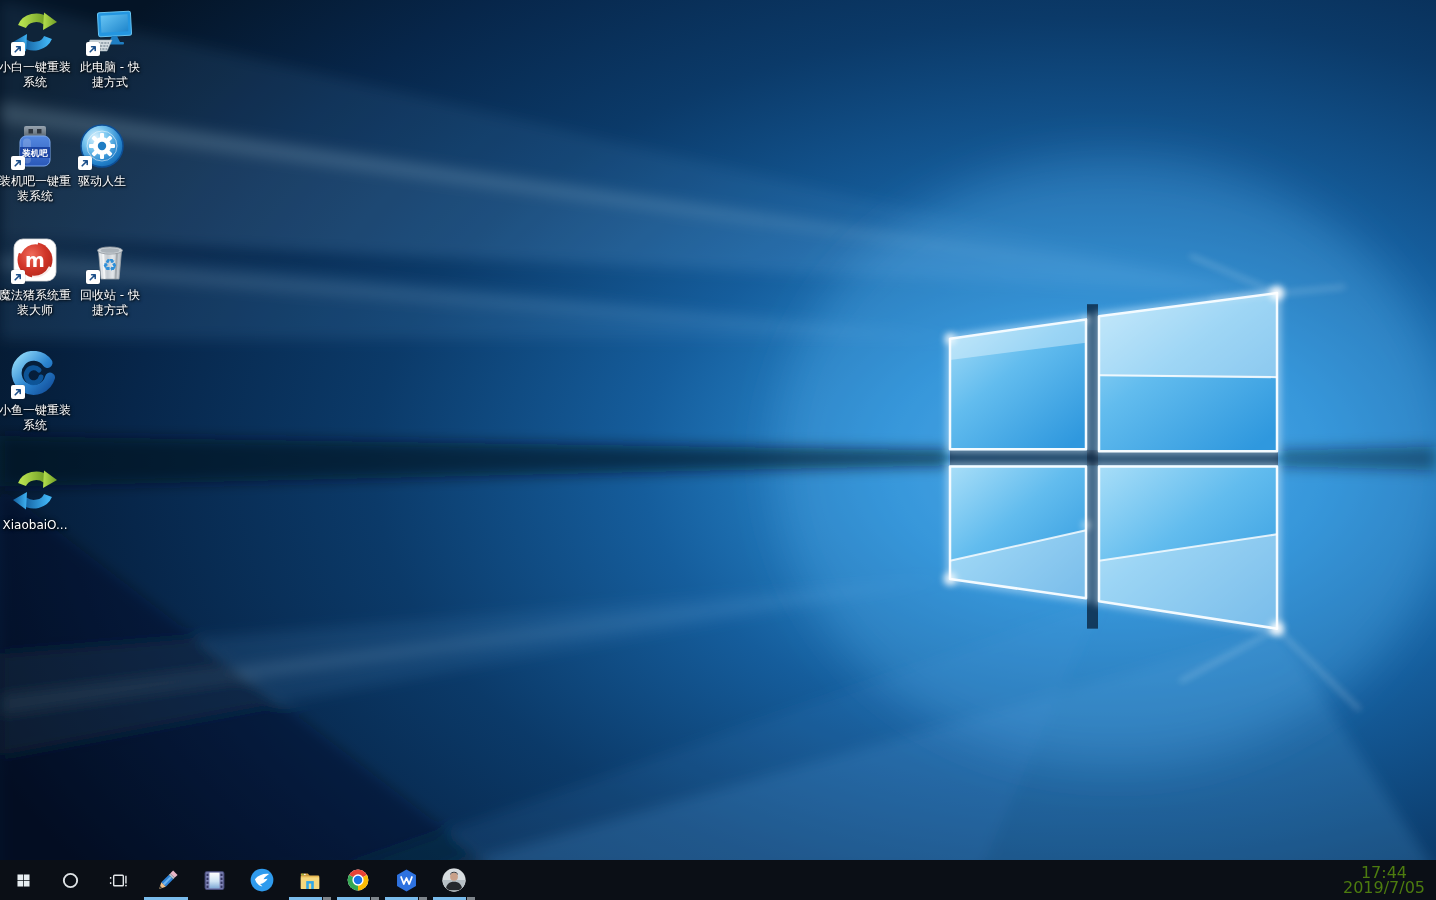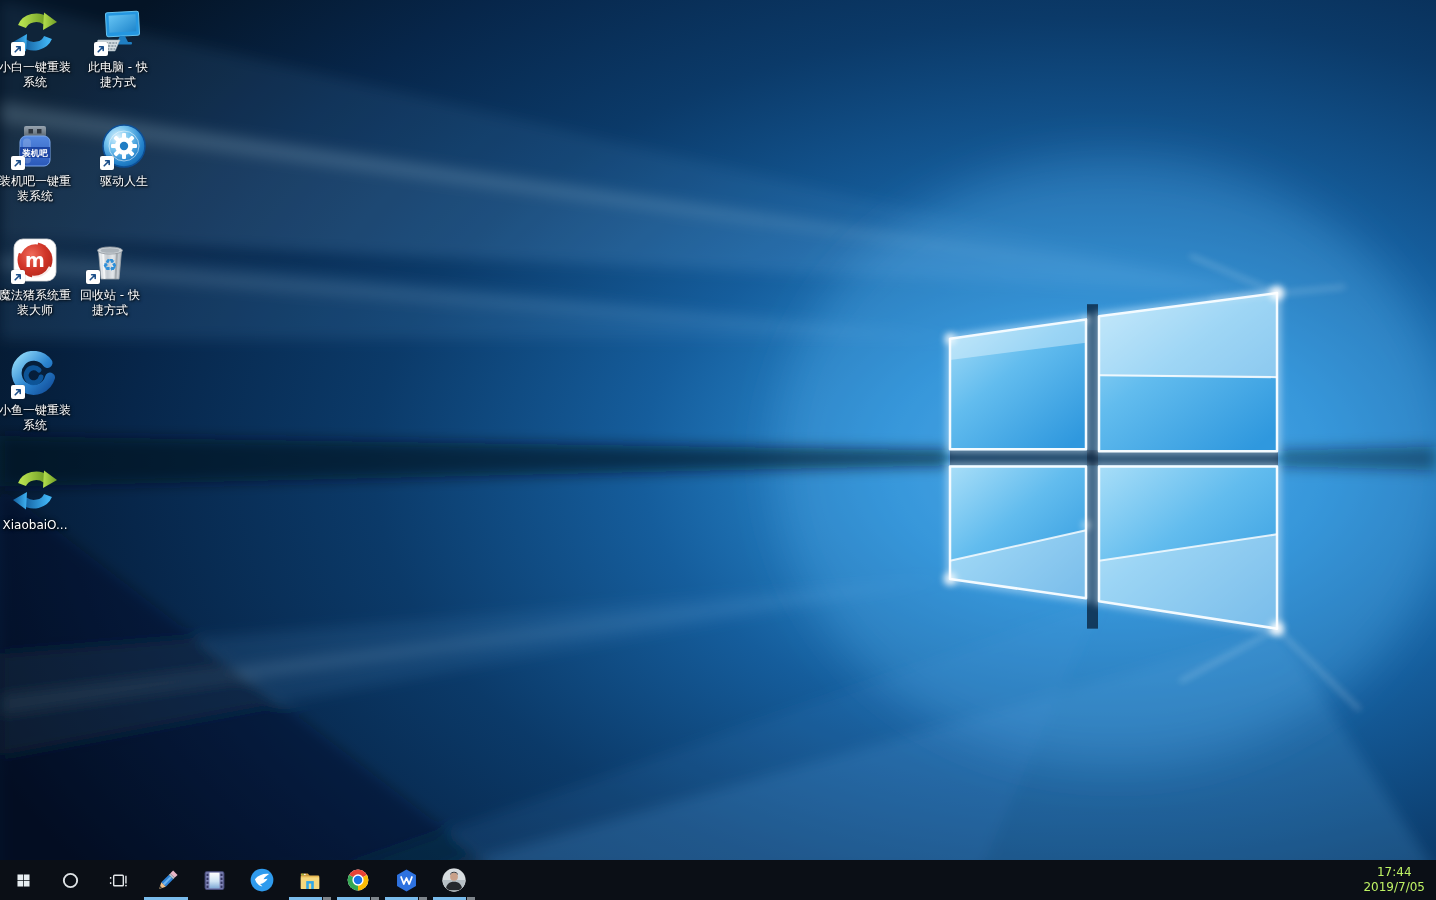--- a/index.html
+++ b/index.html
@@ -22,21 +22,21 @@
   
   #taskbar{position:absolute;left:0;bottom:0;width:1436px;height:40px;background:#0b0f16;
     display:flex;align-items:stretch;z-index:5;}
   .tb-btn{width:48px;height:40px;border:none;background:transparent;padding:0;margin:0;position:relative;
     display:flex;align-items:center;justify-content:center;}
   .ul-active{position:absolute;left:2px;right:2px;bottom:0;height:3px;background:#79bbec;}
   .ul-multi{position:absolute;left:3px;bottom:0;height:3px;display:flex;}
   .ul-multi .b{width:33px;background:#79bbec;}
   .ul-multi .g{width:8px;margin-left:1px;background:#7e858c;}
   #clock{margin-left:auto;padding:0 11px;display:flex;flex-direction:column;justify-content:center;
-    align-items:center;color:#bef264;font-size:12px;line-height:15px;text-align:center;}
+    align-items:center;color:#4d7c0f;font-size:16px;line-height:15px;text-align:center;}
 </style>
 </head>
 <body>
 
 <div id="screen">
 
   <svg width="0" height="0" style="position:absolute" aria-hidden="true">
     <defs>
       <radialGradient id="bgGlow" cx="0.77" cy="0.53" r="0.85">
         <stop offset="0" stop-color="#4aa9e8"></stop>
@@ -191,21 +191,21 @@
         <span class="shortcut-arrow">
           <svg width="12" height="12" viewBox="0 0 12 12">
               <path d="M3.2 8.8 L8.2 3.8 M8.2 3.8 H4.6 M8.2 3.8 V7.4" stroke="#1c4f8a" stroke-width="1.6" fill="none" stroke-linecap="round" stroke-linejoin="round"></path>
             </svg>
         </span>
       </div>
       <div class="icon-label">小白一键重装
 系统</div>
     </div>
 
-    <div class="cell" style="left:80px;top:8px">
+    <div class="cell" style="left:72px;top:8px">
       <div class="icon-art">
         <svg width="48" height="48" viewBox="0 0 48 48">
           <g transform="rotate(-3 28 16)">
             <rect x="12" y="4" width="33" height="24" rx="2" fill="#2496e0" stroke="#66c2f0" stroke-width="1"></rect>
             <rect x="15" y="7" width="27" height="17" fill="url(#scrGrad)"></rect>
           </g>
           <polygon points="26,28 31,28 34,34 23,34" fill="#1f7ec2"></polygon>
           <rect x="20" y="34" width="18" height="2.5" rx="1" fill="#1f7ec2"></rect>
           <polygon points="4,32 26,32 21,43 -1,43" fill="#d5dde2" stroke="#9fb0ba" stroke-width="0.6"></polygon>
           <path d="M5.5 35 H23" stroke="#98a6b0" stroke-width="1.8" stroke-dasharray="2.2 1"></path>
@@ -236,21 +236,21 @@
         <span class="shortcut-arrow">
           <svg width="12" height="12" viewBox="0 0 12 12">
               <path d="M3.2 8.8 L8.2 3.8 M8.2 3.8 H4.6 M8.2 3.8 V7.4" stroke="#1c4f8a" stroke-width="1.6" fill="none" stroke-linecap="round" stroke-linejoin="round"></path>
             </svg>
         </span>
       </div>
       <div class="icon-label">装机吧一键重
 装系统</div>
     </div>
 
-    <div class="cell" style="left:86px;top:122px">
+    <div class="cell" style="left:64px;top:122px">
       <div class="icon-art">
         <svg width="48" height="48" viewBox="0 0 48 48">
           <circle cx="24" cy="24" r="21" fill="url(#gearBlue)" stroke="#0d4f96" stroke-width="1.5"></circle>
           <circle cx="24" cy="24" r="15" fill="none" stroke="rgba(255,255,255,0.5)" stroke-width="1"></circle>
           <g fill="#ffffff">
             <circle cx="24" cy="24" r="9"></circle>
             <rect x="22" y="11" width="4" height="6" rx="1"></rect>
             <rect x="22" y="11" width="4" height="6" rx="1" transform="rotate(45 24 24)"></rect>
             <rect x="22" y="11" width="4" height="6" rx="1" transform="rotate(90 24 24)"></rect>
             <rect x="22" y="11" width="4" height="6" rx="1" transform="rotate(135 24 24)"></rect>

